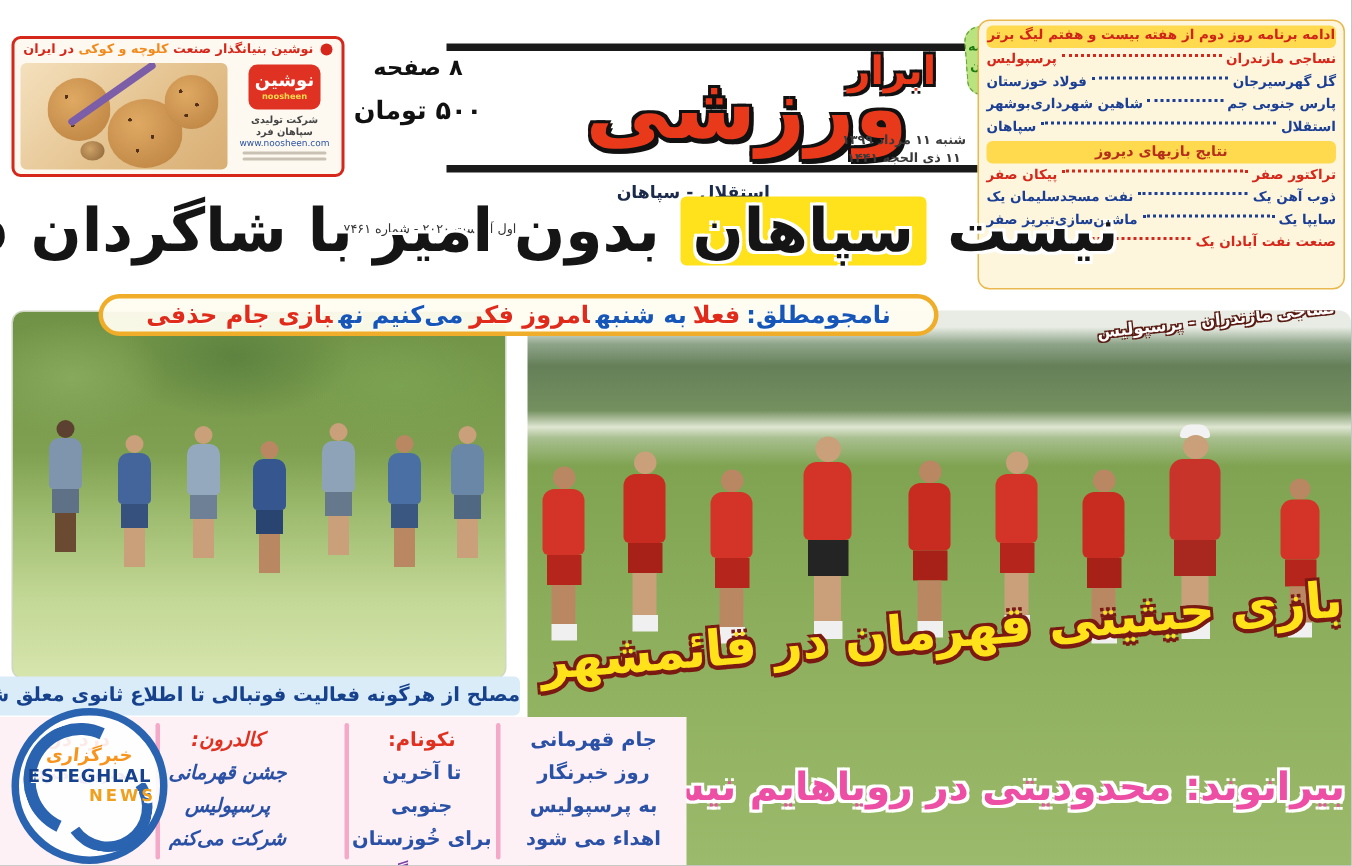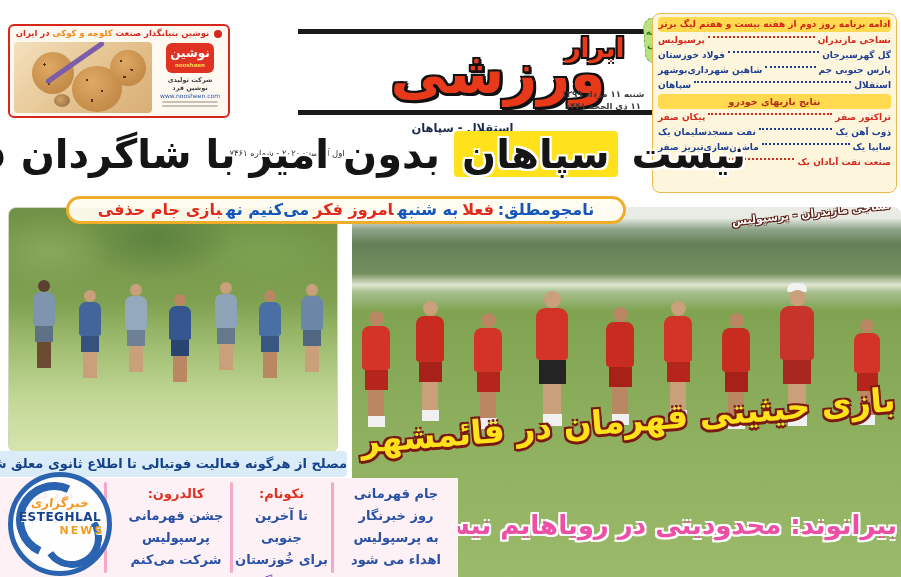--- a/index.html
+++ b/index.html
@@ -110,34 +110,38 @@
       <span class="ad-logo-dot"></span>
       <span>نوشین بنیانگذار صنعت</span>
       <span class="hl">کلوچه و کوکی</span>
       <span>در ایران</span>
     </div>
     <div class="ad-left">
       <div class="brandbox">
         <span>نوشین</span>
         <small>noosheen</small>
       </div>
-      <div class="ad-company">شرکت تولیدی نوشین فرد</div>
+      <div class="ad-company">شرکت تولیدی سپاهان فرد</div>
       <div class="ad-site">www.noosheen.com</div>
       <div class="fineline"></div>
       <div class="fineline"></div>
     </div>
     <div class="cookies">
       <span class="cookie" style="left:18px;top:10px;width:42px;height:42px;"></span>
       <span class="cookie" style="left:58px;top:24px;width:50px;height:46px;"></span>
       <span class="cookie" style="left:96px;top:8px;width:36px;height:36px;"></span>
       <span class="ribbon" style="left:26px;top:18px;"></span>
       <span class="walnut" style="left:40px;top:52px;"></span>
     </div>
   </div>
 
+  <div class="abs pages">
+    <div class="l1">۸ صفحه</div>
+    <div class="l2">۵۰۰ تومان</div>
+  </div>
   <div class="abs issue">اول آگوست ۲۰۲۰ - شماره ۷۴۶۱</div>
 
   <div class="abs bar" style="left:298px;top:29px;width:402px;"></div>
   <div class="abs bar" style="left:298px;top:110px;width:354px;"></div>
   <div class="abs mast-top">ابرار</div>
   <div class="abs mast-main">ورزشی</div>
   <div class="abs badge">
     <div>اولین روزنامه</div>
     <div>ورزشی ایران</div>
   </div>
@@ -161,21 +165,21 @@
     <div class="fxrow c-blue">
       <span>پارس جنوبی جم</span>
         <span class="dots"></span>
         <span>شاهین شهرداری‌بوشهر</span>
     </div>
     <div class="fxrow c-blue">
       <span>استقلال</span>
         <span class="dots"></span>
         <span>سپاهان</span>
     </div>
-    <div class="fxhead2">نتایج بازیهای خودرو</div>
+    <div class="fxhead2">نتایج بازیهای دیروز</div>
     <div class="fxrow c-red">
       <span>تراکتور صفر</span>
         <span class="dots"></span>
         <span>پیکان صفر</span>
     </div>
     <div class="fxrow c-blue">
       <span>ذوب آهن یک</span>
         <span class="dots"></span>
         <span>نفت مسجدسلیمان یک</span>
     </div>
@@ -320,21 +324,21 @@
 
   <div class="abs boxes">
     <div class="vdiv" style="left:104px;"></div>
     <div class="vdiv" style="left:230px;"></div>
     <div class="vdiv" style="left:331px;"></div>
 
     <div class="bbox" style="left:2px;width:100px;">
       <div class="l-red">درد دل</div>
       <div class="l-purple">تمرین مردم</div>
     </div>
-    <div class="bbox" style="left:116px;width:120px;">
+    <div class="bbox" style="left:92px;width:120px;font-style:italic;">
       <div class="l-red">کالدرون:</div>
       <div class="l-blue">جشن قهرمانی</div>
       <div class="l-blue">پرسپولیس</div>
       <div class="l-blue">شرکت می‌کنم</div>
     </div>
     <div class="bbox" style="left:234px;width:95px;">
       <div class="l-red">نکونام:</div>
       <div class="l-blue">تا آخرین جنوبی</div>
       <div class="l-blue">برای خُوزستان</div>
       <div class="l-purple">می‌جنگم</div>

